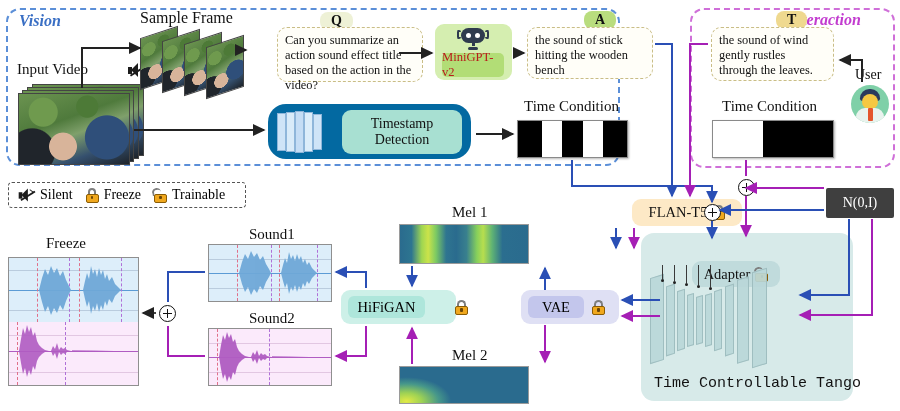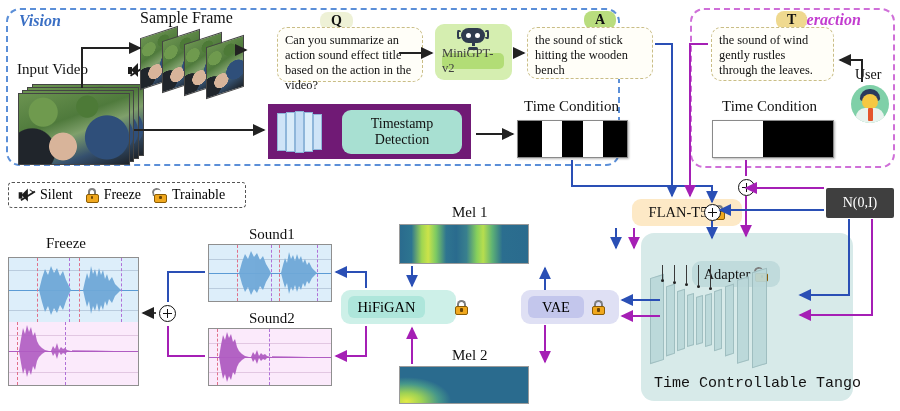--- a/index.html
+++ b/index.html
@@ -49,24 +49,24 @@
     font-size:14px; font-weight:bold; color:#111; text-align:center;
   }
   .tag-q { background:#eef1d6; }
   .tag-a { background:#b9dd7e; }
   .tag-t { background:#efd98f; }
 
   
   .mod { position:absolute; border-radius:9px; display:flex; align-items:center;
          justify-content:center; gap:5px; font-size:14.5px; color:#111; }
   .mod-mgpt   { background:#d5eeb0; }
-  .mod-mgpt-in{ position:absolute; left:7px; top:29px; width:62px; height:16px;
+  .mod-mgpt-in{ position:absolute; left:7px; top:29px; width:62px; height:24px;
                 background:#b2dd76; border-radius:5px; display:flex; align-items:center;
-                justify-content:center; font-size:12.6px; color:#404040; }
-  .mod-tsd-outer { background:#701a75; border-radius:0;padding-left:9px; }
+                justify-content:center; font-size:12.6px; color:#b91c1c; }
+  .mod-tsd-outer { background:#0369a1; border-radius:18px;padding-left:9px; }
   .mod-tsd-in { position:absolute; background:#a8e0d2; border-radius:9px;
                 display:flex; flex-direction:column; align-items:center; justify-content:center;
                 font-size:14px; line-height:1.12; color:#111; }
   .mod-flan { background:#fde9c6; }
   .mod-adapter { background:#c0dbdc;margin-top:20px; }
   .mod-hifi-outer { background:#cdf0e8; border-radius:9px;padding-left:22px; }
   .mod-hifi-in { background:#aee6db; border-radius:6px; }
   .mod-vae-outer { background:#dfe0f4; border-radius:9px; }
   .mod-vae-in { background:#c3c6ec; border-radius:6px; }
   .mod-noise { background:#3f3f3f; color:#fff; border-radius:2px; font-size:14px; }

